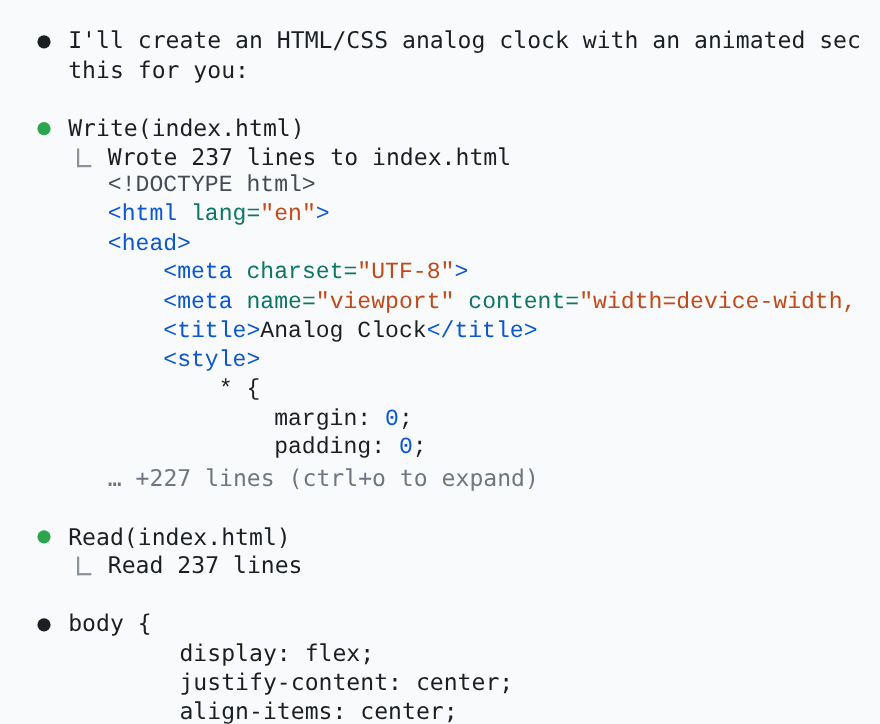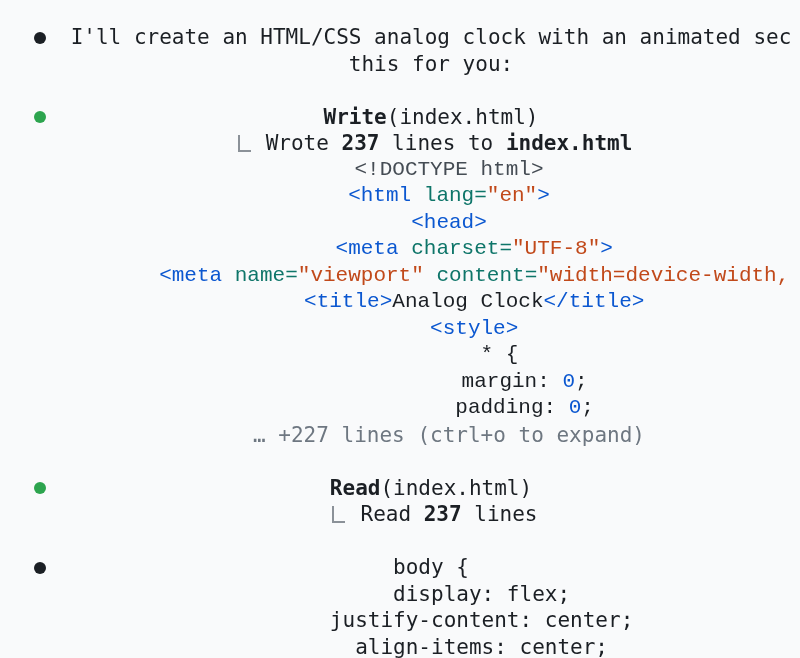--- a/index.html
+++ b/index.html
@@ -8,21 +8,20 @@
     overflow: hidden;
     font-family: "DejaVu Sans Mono", "Liberation Mono", monospace;
     font-size: 21px;
     line-height: 26.5px;
   }
   #transcript {
     width: 800px; height: 658px;
     padding: 24px 0 0 34px;
     overflow: hidden;
     white-space: pre;
-    text-align: center;
   }
   .block {
     position: relative;
     padding-left: 28px;
     margin-bottom: 26.5px;
   }
   .block:last-child { margin-bottom: 0; }
   .bullet {
     position: absolute;
     left: 0;
@@ -35,18 +34,18 @@
   .result-line { white-space: pre; }
   .l-glyph {
     display: inline-block;
     width: 13px;
     height: 17px;
     margin: 0 15px 0 8px;
     vertical-align: -2px;
   }
   .code-line { padding-left: 36px; white-space: pre; font-family: Liberation Mono, monospace; }
   .expand-note { padding-left: 36px; white-space: pre; }
-  .b { font-weight: bold; margin-top: 16px; }
+  .b { font-weight: normal; margin-top: 16px; }
 </style>
 </head>
 <body style="background: rgb(249, 250, 251); color: rgb(27, 31, 36);">
 
 <div id="transcript"><div class="block"><span class="bullet" style="background: rgb(27, 31, 36);"></span><div class="line">I'll create an HTML/CSS analog clock with an animated sec</div><div class="line">this for you:</div></div><div class="block"><span class="bullet" style="background: rgb(45, 164, 78);"></span><div class="line"><span class="b">Write</span><span>(index.html)</span></div><div class="result-line"><span class="l-glyph" style="border-left: 2px solid rgb(139, 145, 152); border-bottom: 2px solid rgb(139, 145, 152);"></span><span>Wrote </span><span class="b">237</span><span> lines to </span><span class="b">index.html</span></div><div class="code-line"><span style="color: rgb(69, 76, 84);">&lt;!DOCTYPE html&gt;</span></div><div class="code-line"><span style="color: rgb(11, 87, 208);">&lt;html</span><span> </span><span style="color: rgb(14, 117, 105);">lang</span><span style="color: rgb(14, 117, 105);">=</span><span style="color: rgb(193, 73, 26);">"en"</span><span style="color: rgb(11, 87, 208);">&gt;</span></div><div class="code-line"><span style="color: rgb(11, 87, 208);">&lt;head&gt;</span></div><div class="code-line"><span>    </span><span style="color: rgb(11, 87, 208);">&lt;meta</span><span> </span><span style="color: rgb(14, 117, 105);">charset</span><span style="color: rgb(14, 117, 105);">=</span><span style="color: rgb(193, 73, 26);">"UTF-8"</span><span style="color: rgb(11, 87, 208);">&gt;</span></div><div class="code-line"><span>    </span><span style="color: rgb(11, 87, 208);">&lt;meta</span><span> </span><span style="color: rgb(14, 117, 105);">name</span><span style="color: rgb(14, 117, 105);">=</span><span style="color: rgb(193, 73, 26);">"viewport"</span><span> </span><span style="color: rgb(14, 117, 105);">content</span><span style="color: rgb(14, 117, 105);">=</span><span style="color: rgb(193, 73, 26);">"width=device-width,</span></div><div class="code-line"><span>    </span><span style="color: rgb(11, 87, 208);">&lt;title&gt;</span><span>Analog Clock</span><span style="color: rgb(11, 87, 208);">&lt;/title&gt;</span></div><div class="code-line"><span>    </span><span style="color: rgb(11, 87, 208);">&lt;style&gt;</span></div><div class="code-line"><span>        * {</span></div><div class="code-line"><span>            margin: </span><span style="color: rgb(11, 87, 208);">0</span><span>;</span></div><div class="code-line"><span>            padding: </span><span style="color: rgb(11, 87, 208);">0</span><span>;</span></div><div class="expand-note" style="color: rgb(110, 119, 129);">… +227 lines (ctrl+o to expand)</div></div><div class="block"><span class="bullet" style="background: rgb(45, 164, 78);"></span><div class="line"><span class="b">Read</span><span>(index.html)</span></div><div class="result-line"><span class="l-glyph" style="border-left: 2px solid rgb(139, 145, 152); border-bottom: 2px solid rgb(139, 145, 152);"></span><span>Read </span><span class="b">237</span><span> lines</span></div></div><div class="block"><span class="bullet" style="background: rgb(27, 31, 36);"></span><div class="line">body {</div><div class="line">        display: flex;</div><div class="line">        justify-content: center;</div><div class="line">        align-items: center;</div></div></div>
 
 </body></html>

